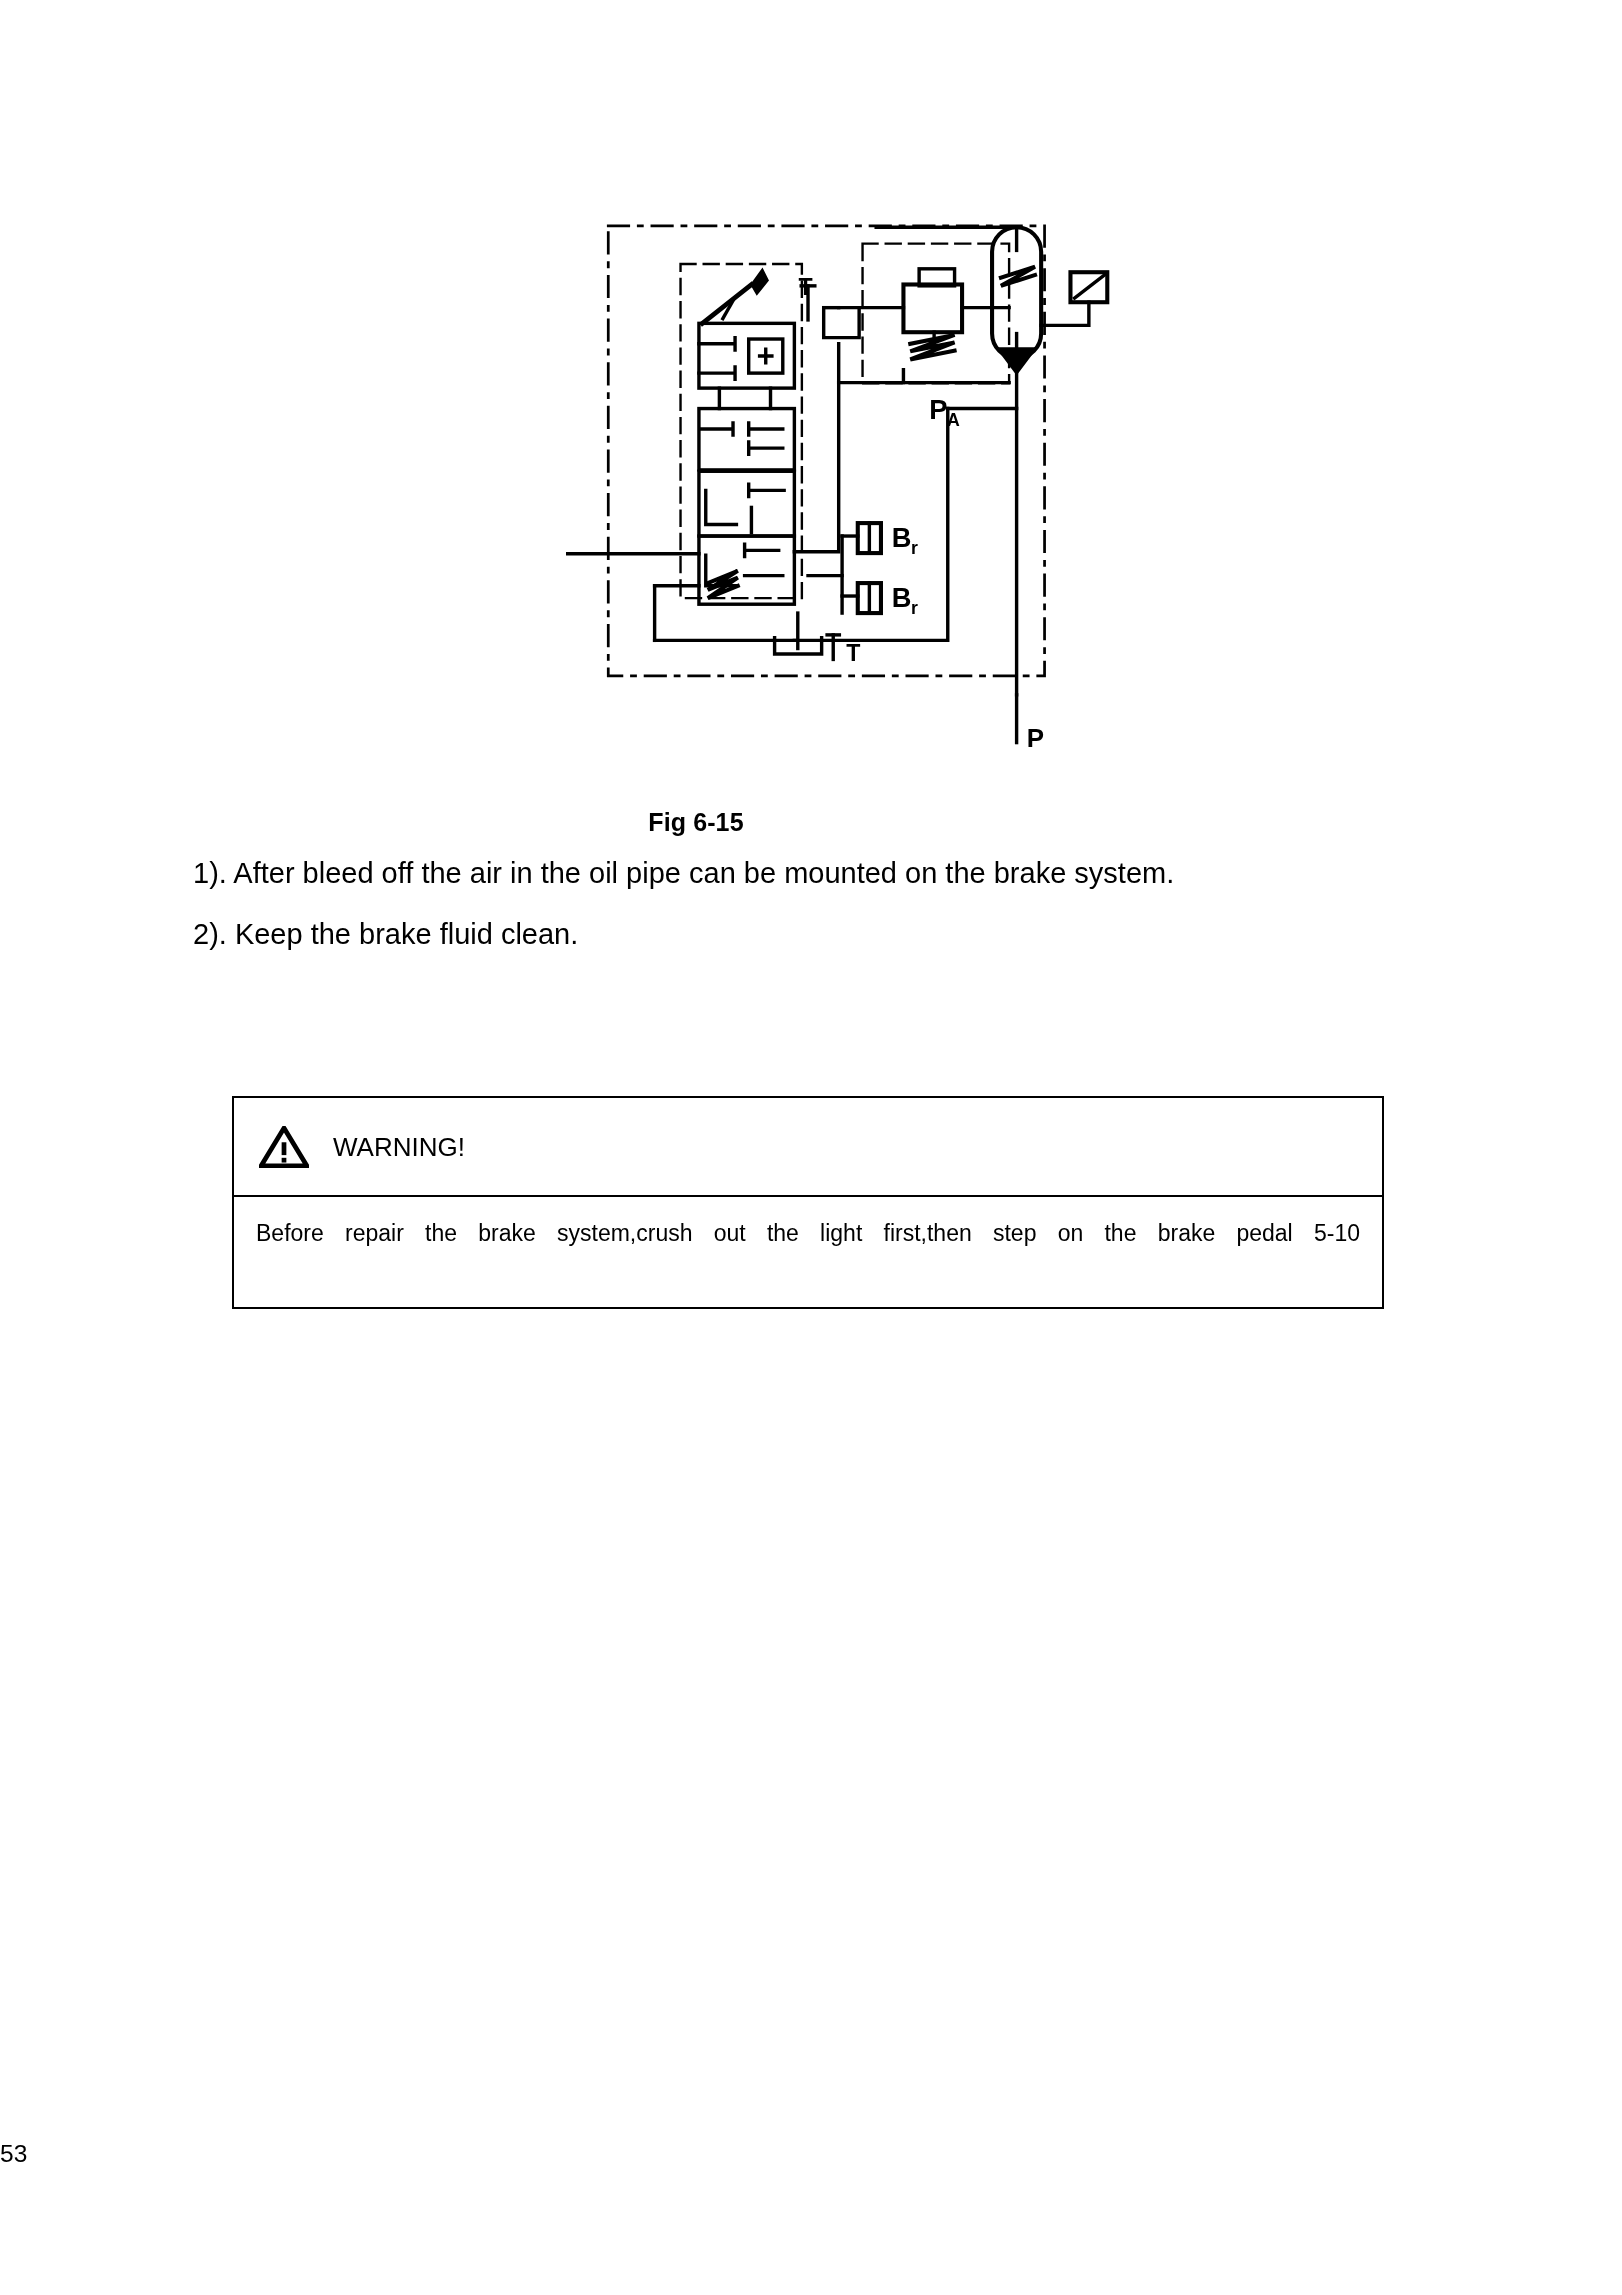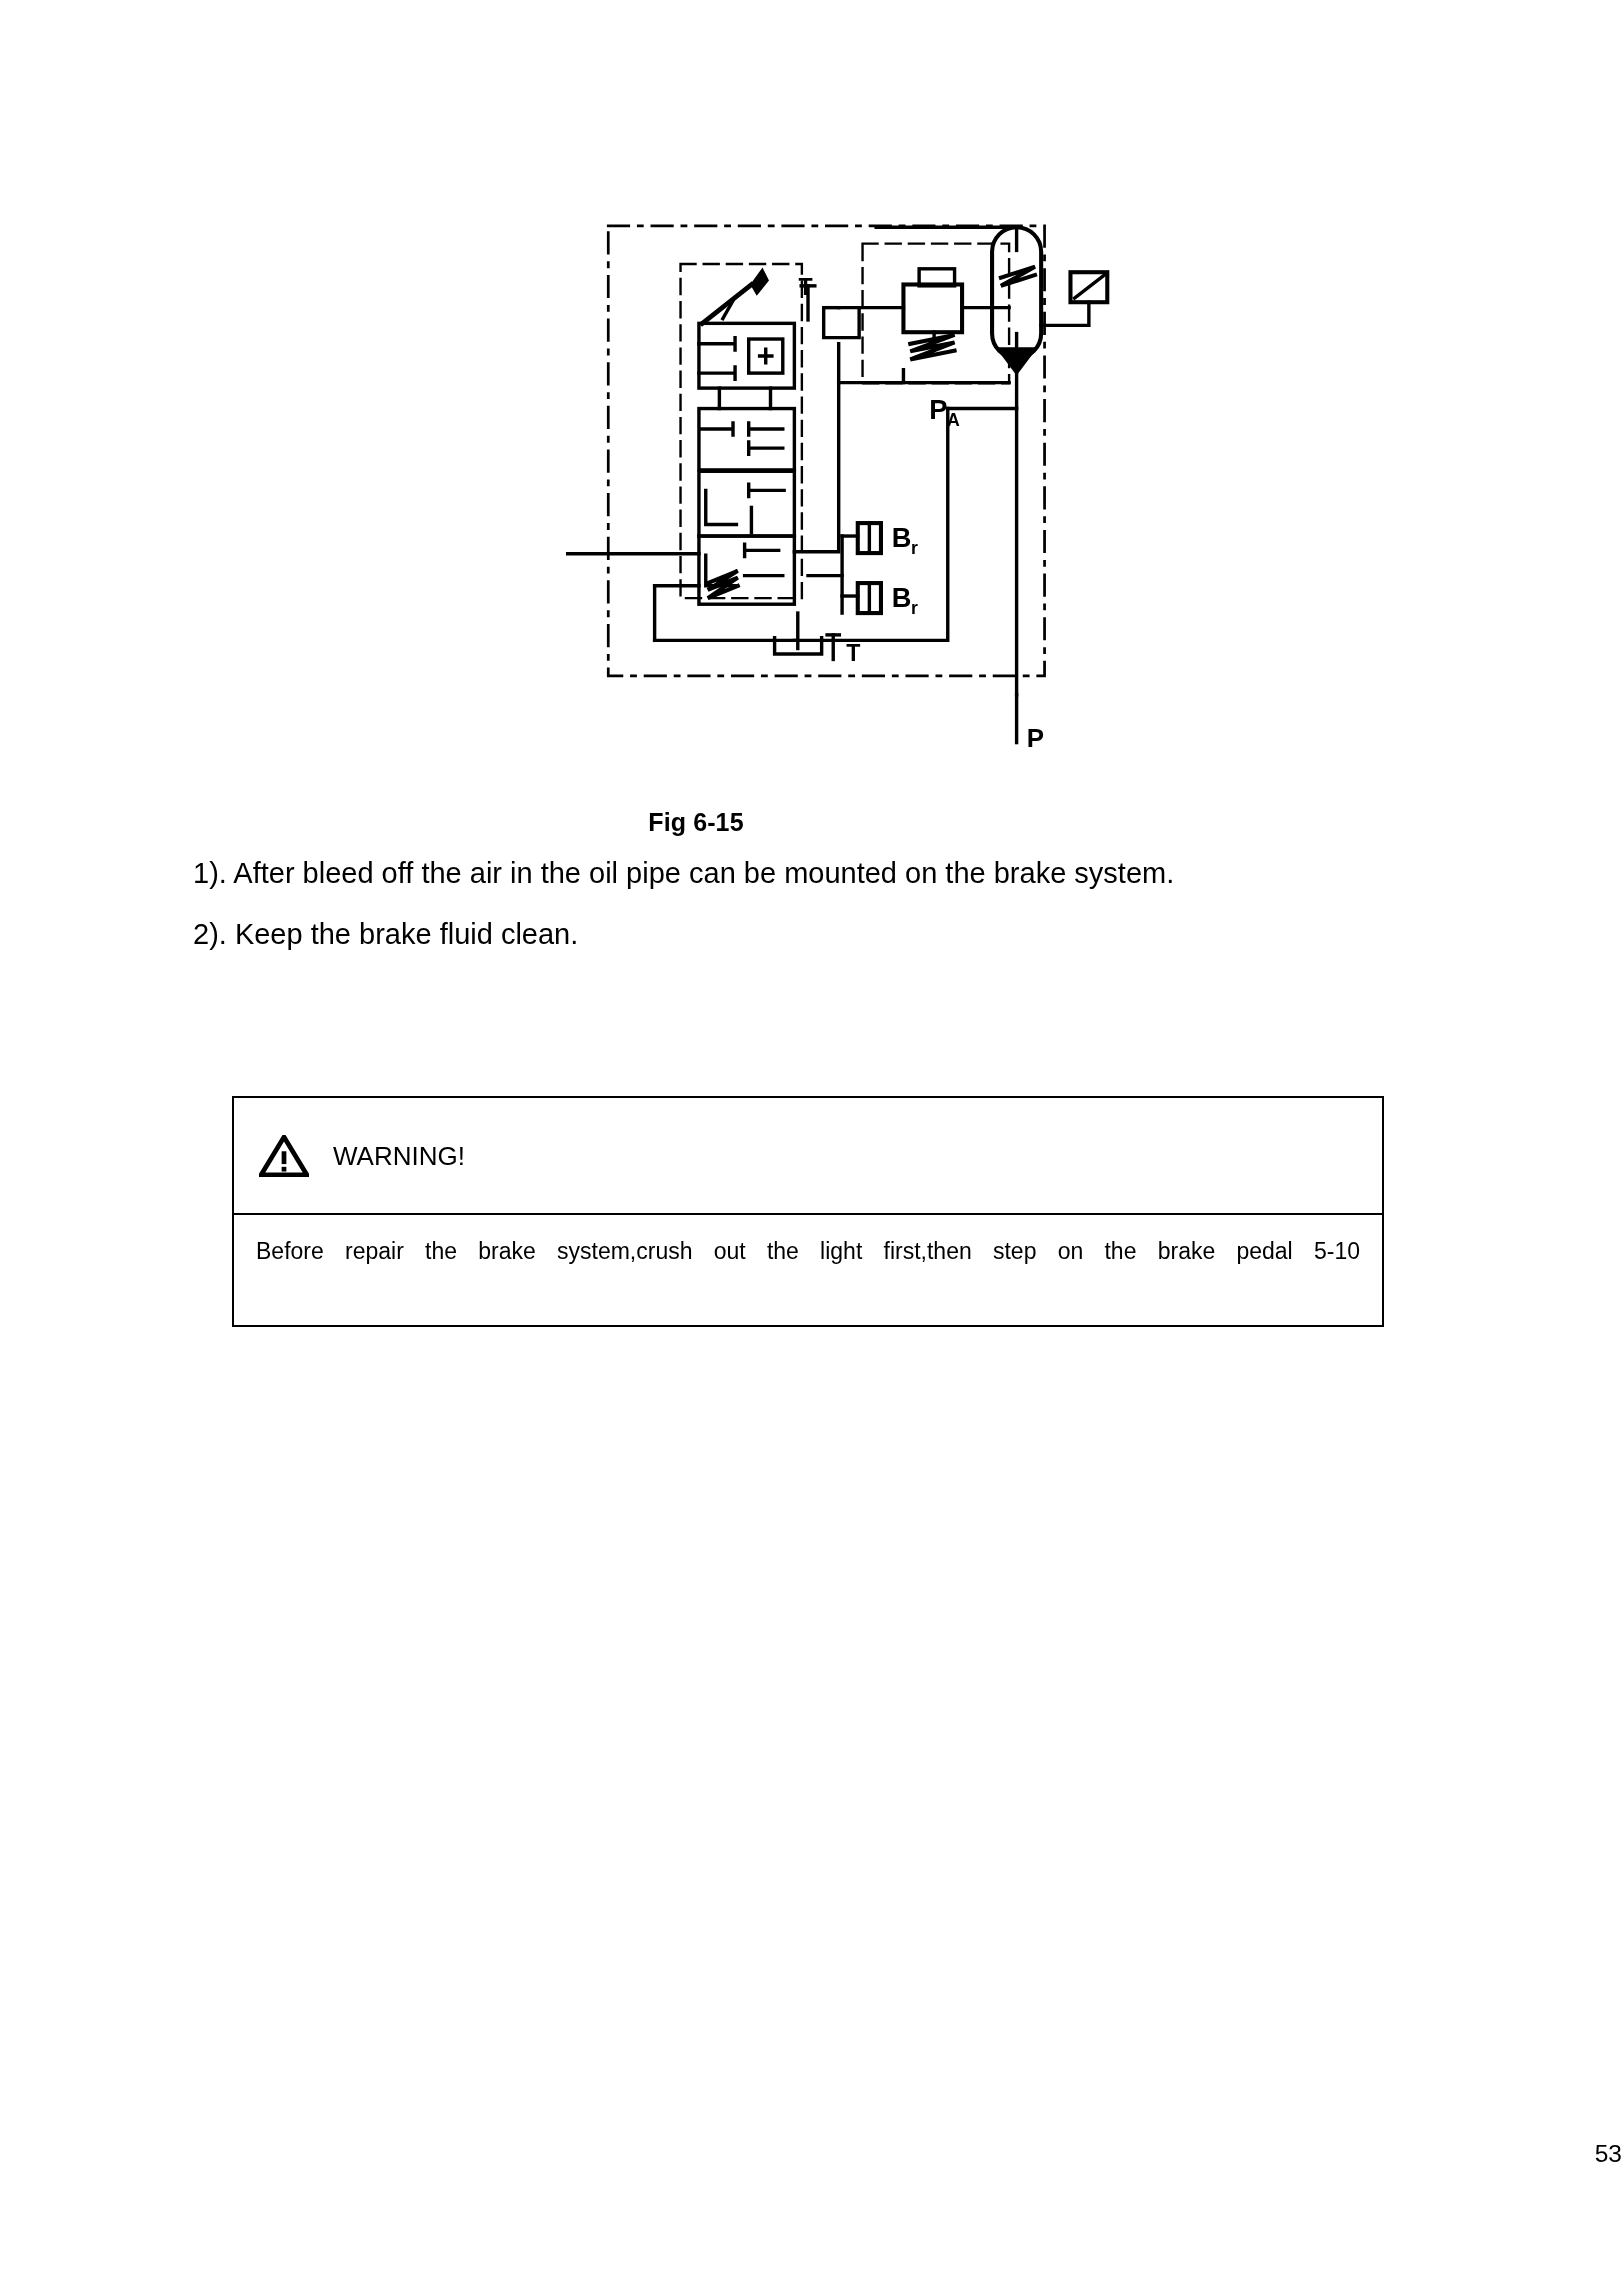--- a/index.html
+++ b/index.html
@@ -65,21 +65,21 @@
     left: 232px;
     top: 1096px;
     width: 1152px;
     border: 2px solid #000;
     box-sizing: border-box;
     background: #fff;
   }
   #warning-header {
     display: flex;
     align-items: center;
-    height: 117px;
+    height: 99px;
     padding-left: 24.5px;
     border-bottom: 2px solid #000;
     box-sizing: border-box;
   }
   #warning-triangle {
     width: 50px;
     height: 42px;
     flex: 0 0 auto;
     display: block;
   }
@@ -104,21 +104,21 @@
     line-height: 1.0;
     margin: 0;
   }
 
   
   #page-number {
     position: absolute;
     left: 0;
     top: 2140px;
     width: 1622px;
-    text-align: right;
+    text-align: left;
     font-size: 24.5px;
   }
 </style>
 </head>
 <body>
 
 <div id="figure-area">
   <svg id="schematic-svg" width="559" height="600" viewBox="0 0 820 880">
     <g fill="none" stroke="#000" stroke-width="4" stroke-linecap="square">
 

